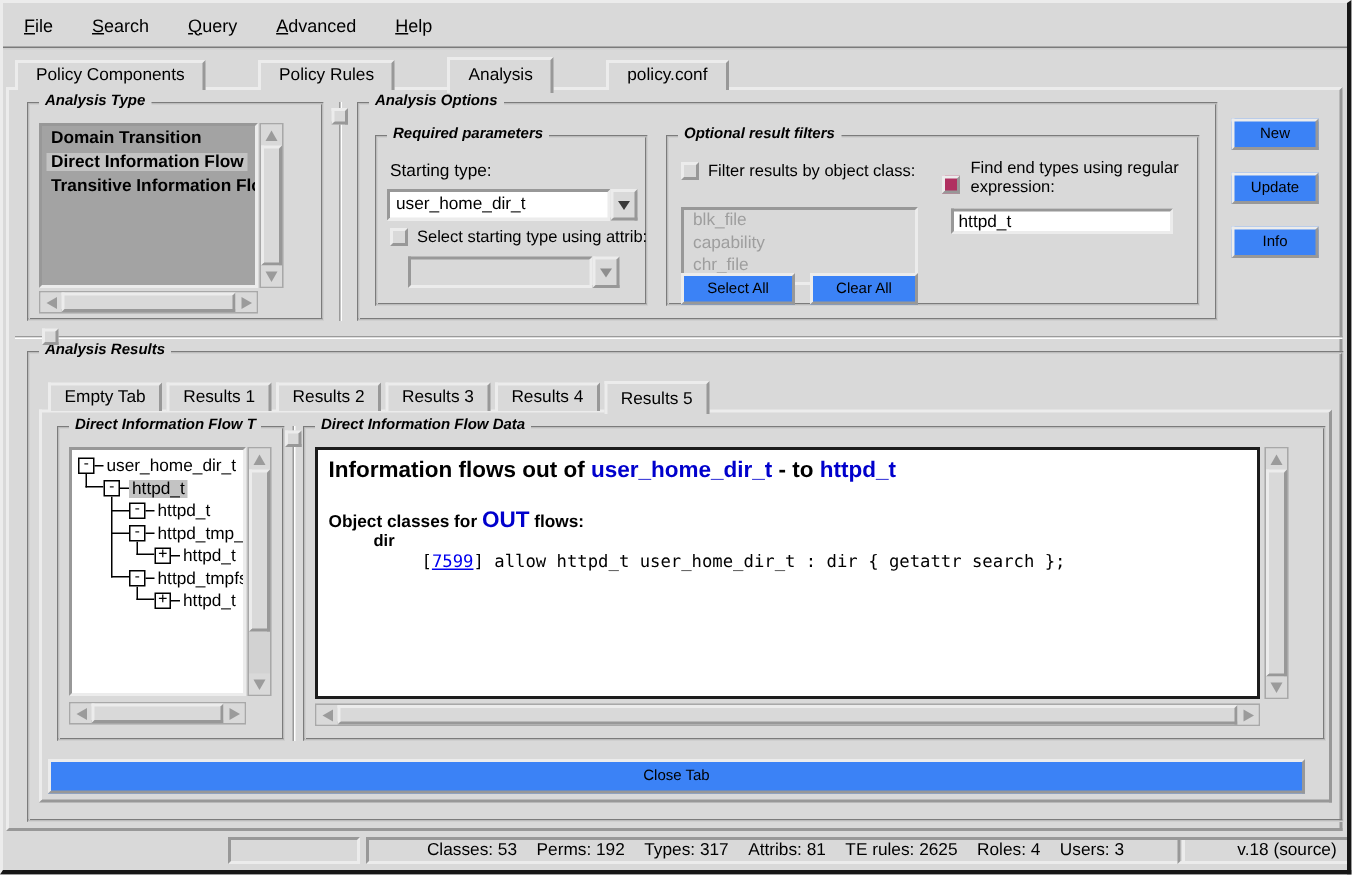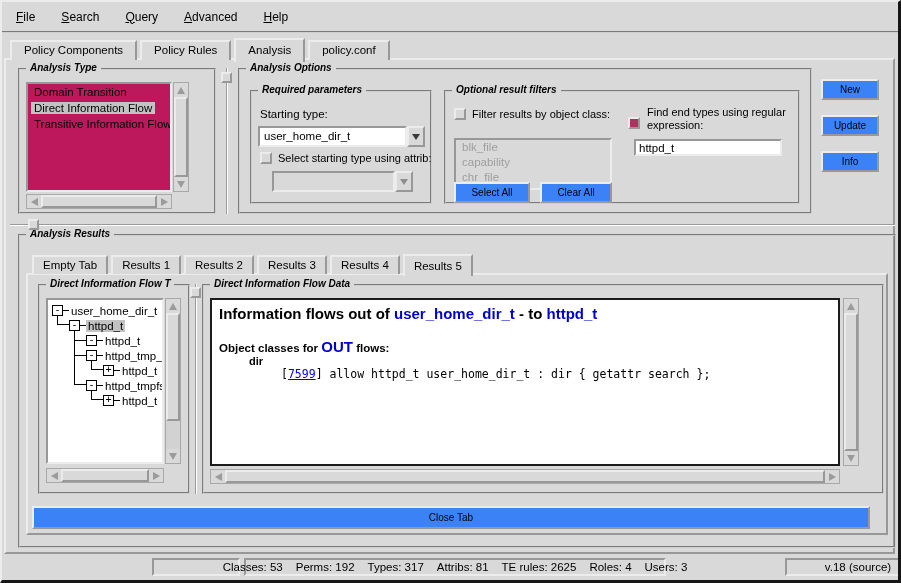--- a/index.html
+++ b/index.html
@@ -12,31 +12,31 @@
     overflow:hidden;
   }
   .raised{border:2px outset #ececec;background:#d9d9d9;}
   .sunken{border:2px inset #ececec;margin-top:12px;}
   .abs{position:absolute;}
   
   .menubar{position:absolute;top:0;left:0;right:0;height:31px;border-bottom:2px groove #cfcfcf;display:flex;align-items:center;padding-left:12px;}
   .menu-item{font-size:12px;margin-right:22px;padding:2px 2px;white-space:nowrap;cursor:default;}
   .menu-item .mn{text-decoration:underline;}
   
-  .main-tabs{position:absolute;top:36px;left:8px;display:flex;align-items:flex-end;z-index:3;}
+  .main-tabs{position:absolute;top:36px;left:8px;display:flex;align-items:flex-end;z-index:3;gap:32px;}
   .mtab{height:20px;padding:2px 12px;font-size:11.5px;background:#d9d9d9;border:2px outset #ececec;border-bottom:none;margin-right:3px;white-space:nowrap;}
   .mtab.active{height:24px;padding-top:4px;margin-bottom:-2px;position:relative;z-index:4;}
   .nb-content{position:absolute;top:56px;left:2px;width:891px;height:496px;border:2px outset #ececec;background:#d9d9d9;}
   
   .group{position:absolute;border:2px groove #cfcfcf;}
   .group-title{position:absolute;top:-8px;left:6px;background:#d9d9d9;padding:0 4px;font-weight:bold;font-style:italic;font-size:10px;white-space:nowrap;}
   .clip{max-width:128px;overflow:hidden;}
   
   .btn{border:2px outset #ececec;background:#3b82f6;font-size:10px;display:flex;align-items:center;justify-content:center;white-space:nowrap;cursor:default;}
-  .listbox{background:#be185d;border:2px inset #ececec;overflow:hidden;}
+  .listbox{background:#a3a3a3;border:2px inset #ececec;overflow:hidden;font-weight:bold;}
   .li{height:16px;line-height:16px;padding-left:3px;font-size:11.5px;white-space:nowrap;}
   .li span{padding:0 3px;}
   .li.selected span{background:#c3c3c3;}
   .li.disabled{color:#9e9e9e;}
   .cb{width:12px;height:12px;border:2px outset #ececec;background:#d9d9d9;flex:0 0 auto;}
   .cb.checked{background:#b03060;}
   .entry{background:#fff;border:2px inset #ececec;font-size:11.5px;font-family:"Liberation Sans","DejaVu Sans",sans-serif;padding:1px 3px;outline:none;}
   .combo{display:flex;}
   .combo .cval{flex:1;background:#fff;border:2px inset #ececec;font-size:11.5px;padding:2px 4px;white-space:nowrap;overflow:hidden;}
   .combo .carr{width:18px;border:2px outset #ececec;background:#d9d9d9;display:flex;align-items:center;justify-content:center;}
@@ -298,21 +298,21 @@
     <div class="sb-thumb sb-fill"></div>
     <div class="sb-btn">
         <div class="tri sb-tri-right"></div>
       </div>
   </div>
 
   <div class="btn abs" style="left:30px;top:504px;width:838px;height:23px;">Close Tab</div>
 
   <div class="statusbar">
     <div class="spanel" style="left:148px;width:88px;"></div>
-    <div class="spanel" style="left:240px;width:422px;gap:13px;">
+    <div class="spanel" style="left:240px;width:546px;gap:13px;">
       <span>Classes: 53</span>
       <span>Perms: 192</span>
       <span>Types: 317</span>
       <span>Attribs: 81</span>
       <span>TE rules: 2625</span>
       <span>Roles: 4</span>
       <span>Users: 3</span>
     </div>
     <div class="spanel" style="left:781px;width:146px;">
       <span>v.18 (source)</span>

